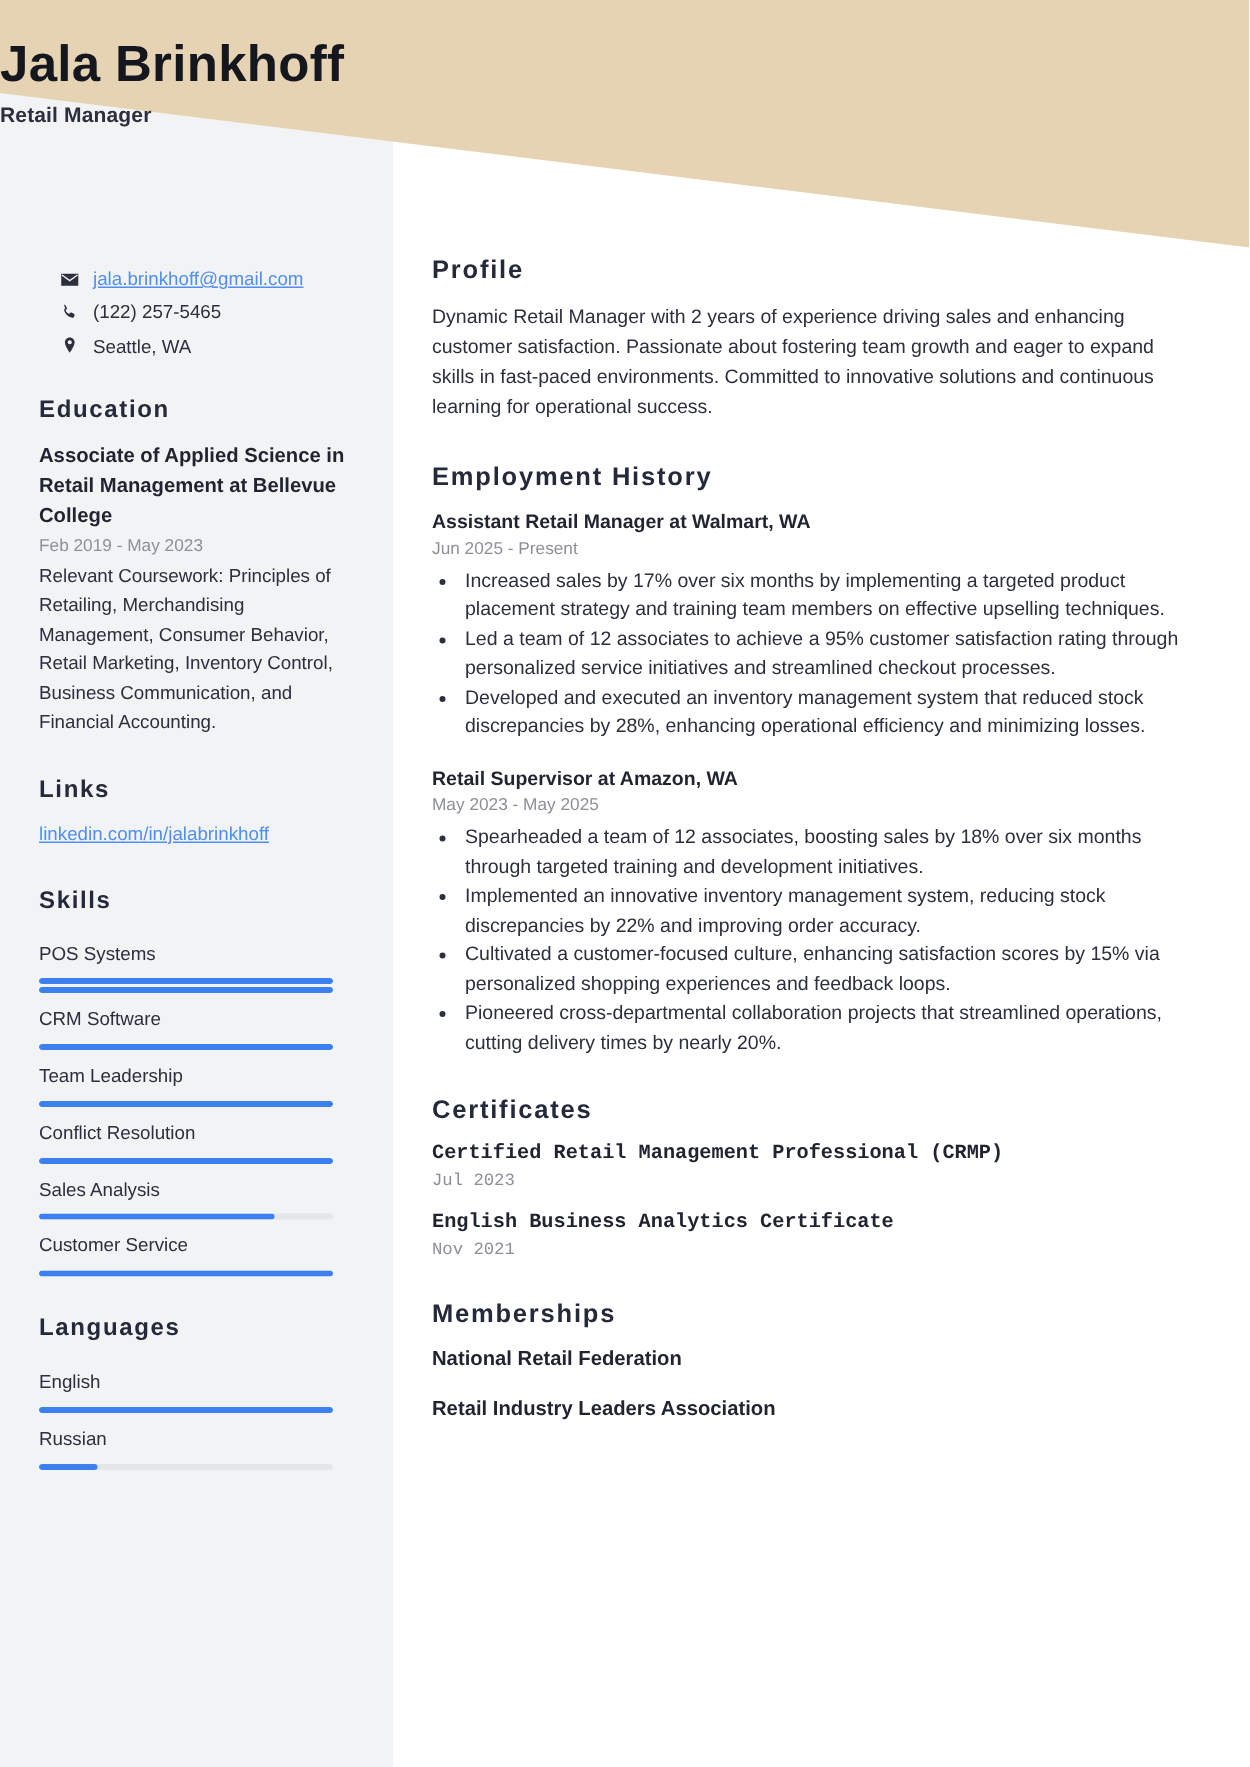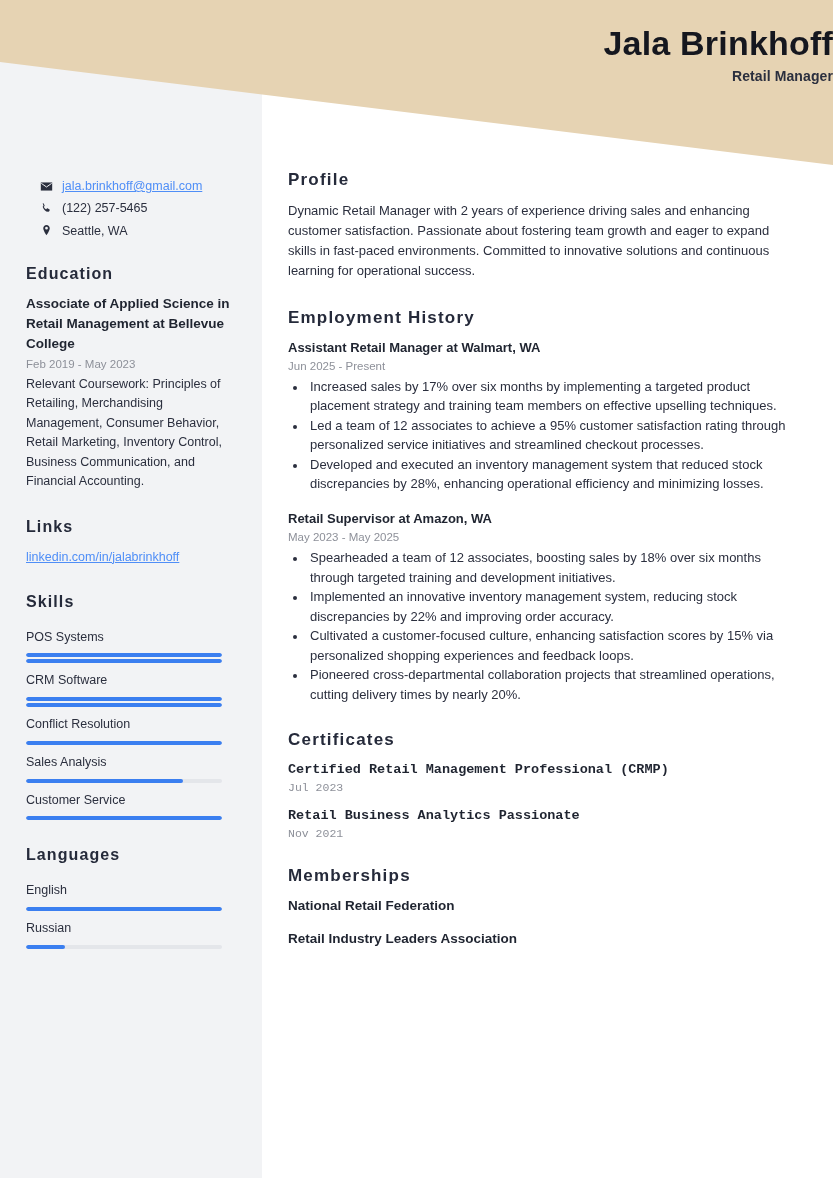--- a/index.html
+++ b/index.html
@@ -20,21 +20,21 @@
     background:#f2f3f5;z-index:1;
   }
   
   .header-band{
     position:absolute;left:0;top:0;width:833px;height:170px;
     background:#e6d3b3;z-index:2;
     clip-path:polygon(0 0,833px 0,833px 165px,0 62px);
   }
   .header-inner{
     position:absolute;left:0;top:0;width:833px;height:110px;
-    display:flex;flex-direction:column;align-items:flex-end;justify-content:center;
+    display:flex;flex-direction:column;align-items:flex-start;justify-content:center;
     z-index:3;
   }
   .cand-name{
     font-size:34px;font-weight:700;color:#15171f;letter-spacing:.2px;
     line-height:1.05;margin:0;
   }
   .cand-title{
     font-size:14px;font-weight:700;color:#2b2f3e;margin-top:6px;letter-spacing:.1px;
   }
 
@@ -149,20 +149,21 @@
             <div class="bar-fill" style="width: 100%;"></div>
           </div>
       </div>
       <div class="skill">
         <div class="skill-label">CRM Software</div>
         <div class="bar-track">
             <div class="bar-fill" style="width: 100%;"></div>
           </div>
       </div>
       <div class="skill">
+        <div class="skill-label">Team Leadership</div>
         <div class="bar-track">
             <div class="bar-fill" style="width: 100%;"></div>
           </div>
       </div>
       <div class="skill">
         <div class="skill-label">Conflict Resolution</div>
         <div class="bar-track">
             <div class="bar-fill" style="width: 100%;"></div>
           </div>
       </div>
@@ -231,21 +232,21 @@
       </div>
     </div>
 
     <div class="sec">
       <div class="main-h">Certificates</div>
       <div class="cert">
         <div class="cert-name">Certified Retail Management Professional (CRMP)</div>
         <div class="cert-date">Jul 2023</div>
       </div>
       <div class="cert">
-        <div class="cert-name">Retail Business Analytics Passionate</div>
+        <div class="cert-name">English Business Analytics Certificate</div>
         <div class="cert-date">Nov 2021</div>
       </div>
     </div>
 
     <div class="sec">
       <div class="main-h">Memberships</div>
       <div class="mem-item">National Retail Federation</div>
       <div class="mem-item">Retail Industry Leaders Association</div>
     </div>
 

